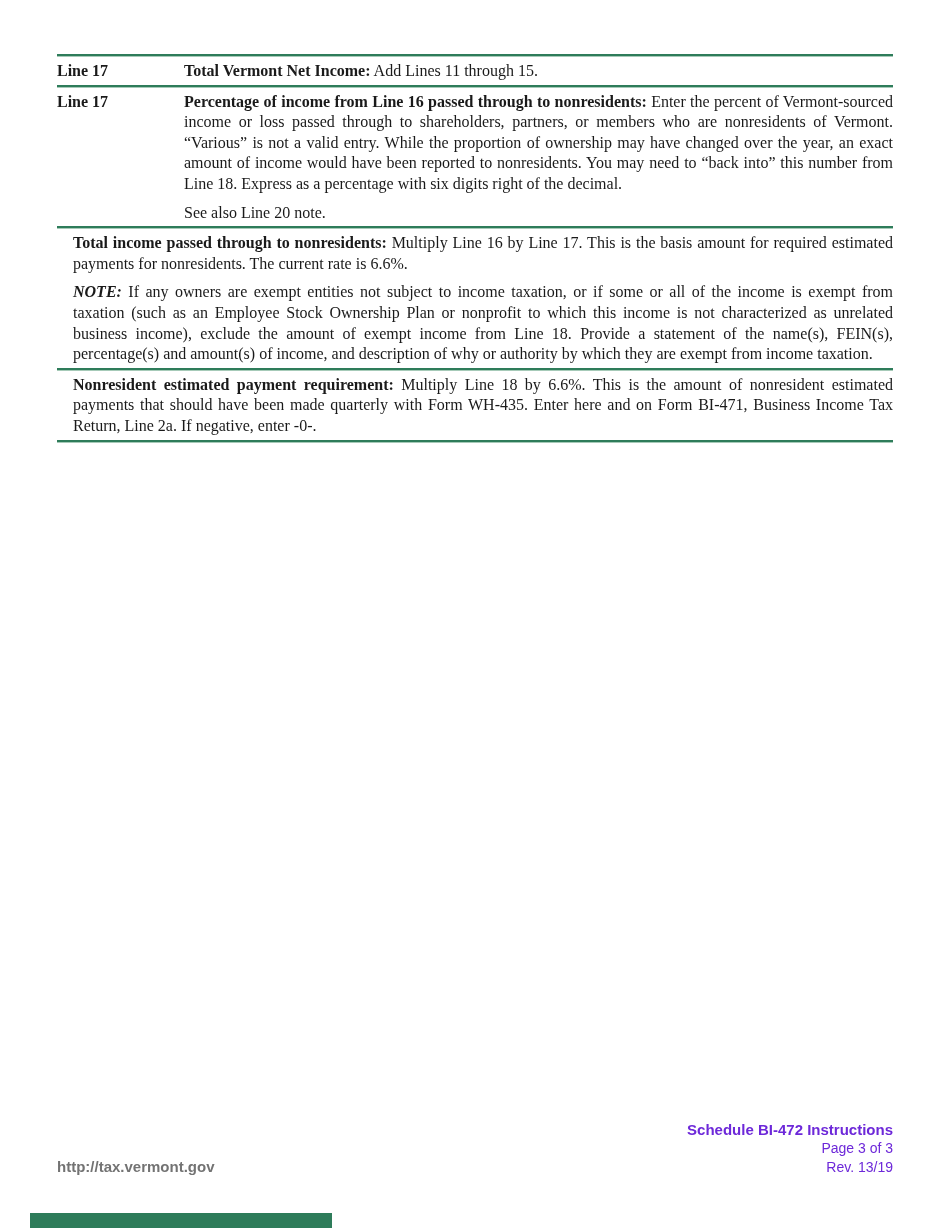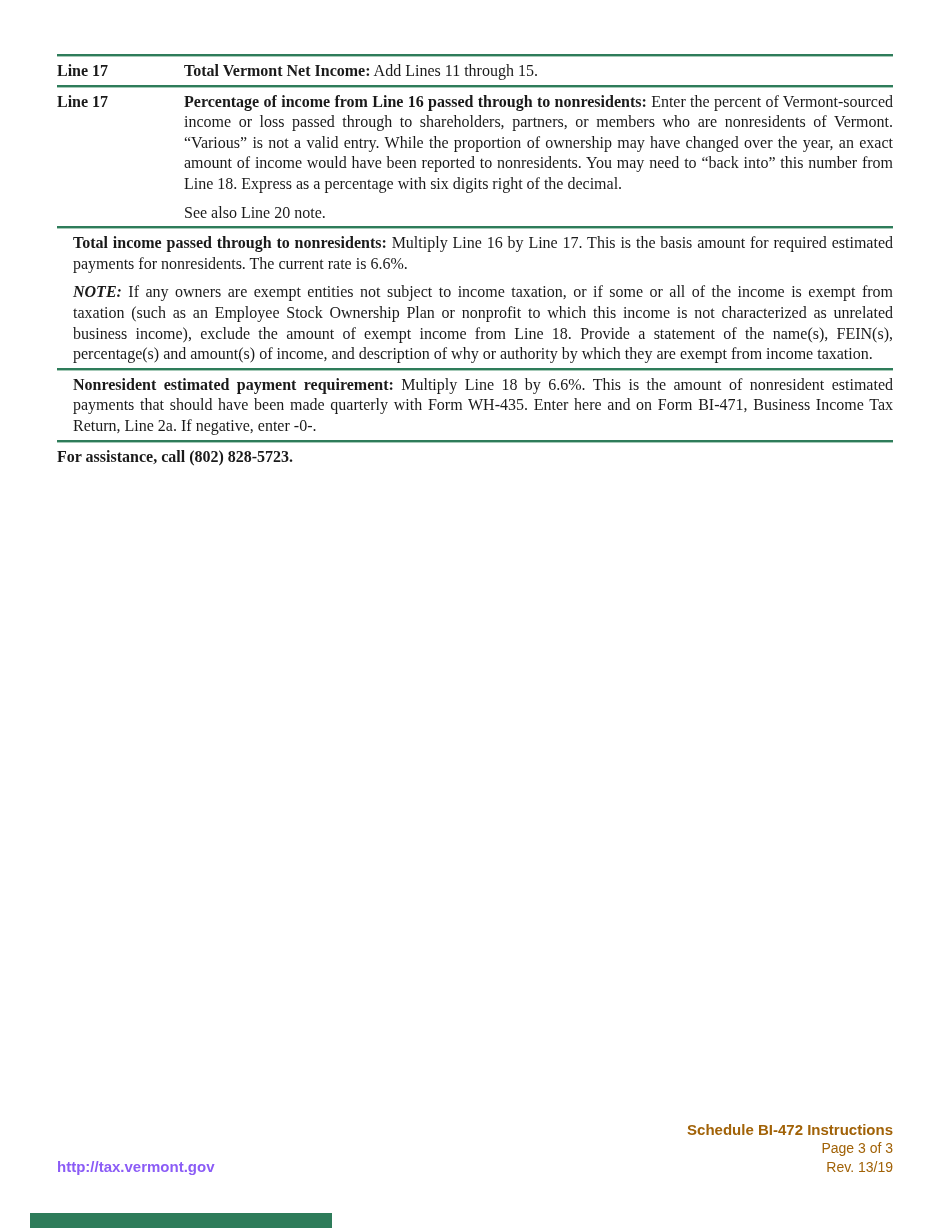--- a/index.html
+++ b/index.html
@@ -53,34 +53,34 @@
     line-height: 20.6px;
   }
   .footer-right {
     position: absolute;
     right: 57px;
     top: 1120px;
     text-align: right;
     font-family: "Liberation Sans", sans-serif;
     font-size: 14px;
     line-height: 19px;
-    color: #a16207;
+    color: #6d28d9;
   }
   .footer-right .f-title {
     font-weight: bold;
     font-size: 15px;
   }
   .footer-left {
     position: absolute;
     left: 57px;
     top: 1158px;
     font-family: "Liberation Sans", sans-serif;
     font-weight: bold;
     font-size: 15px;
-    color: #8b5cf6;
+    color: #737373;
     text-decoration: none;
   }
   .teal-bar {
     position: absolute;
     left: 30px;
     top: 1213px;
     width: 302px;
     height: 15px;
     background: #2e7c5a;
   }
@@ -117,21 +117,20 @@
       </div>
       <div class="rule"></div>
       <div class="section">
         <div class="body">
           <p><b class="run-bold">Nonresident estimated payment requirement:</b><span>  Multiply Line 18 by 6.6%.  This is the amount of nonresident estimated payments that should have been made quarterly with Form WH-435.  Enter here and on Form BI-471, Business Income Tax Return, Line 2a.  If negative, enter -0-.</span></p>
         </div>
       </div>
       <div class="rule"></div>
     </div>
 
-  <div class="assistance">For assistance, call (802) 828-5723.</div>
 
   <div class="footer-right">
     <div class="f-title">Schedule BI-472 Instructions</div>
     <div>Page 3 of 3</div>
     <div>Rev. 13/19</div>
   </div>
 
   <div class="footer-left">http://tax.vermont.gov</div>
 
   <div class="teal-bar"></div>

